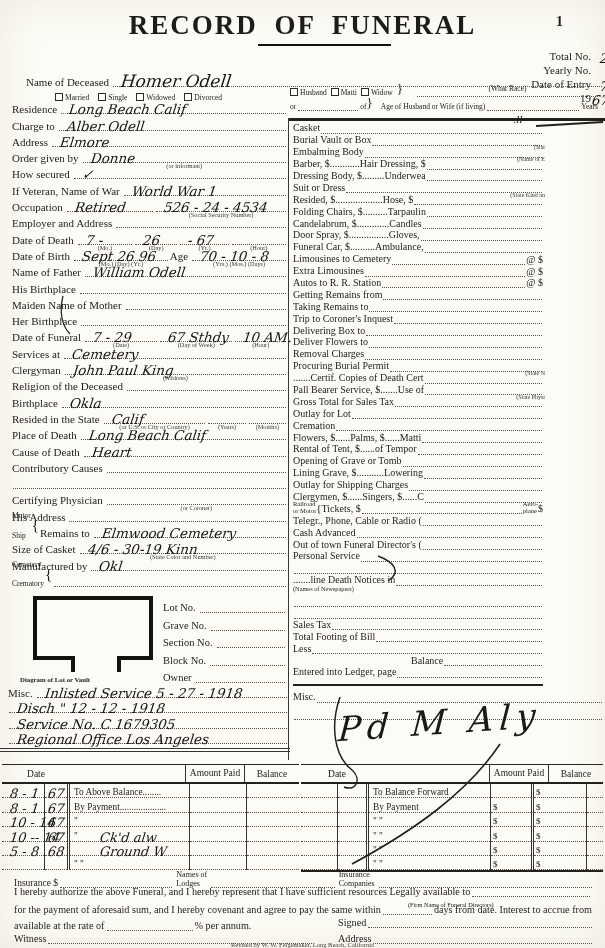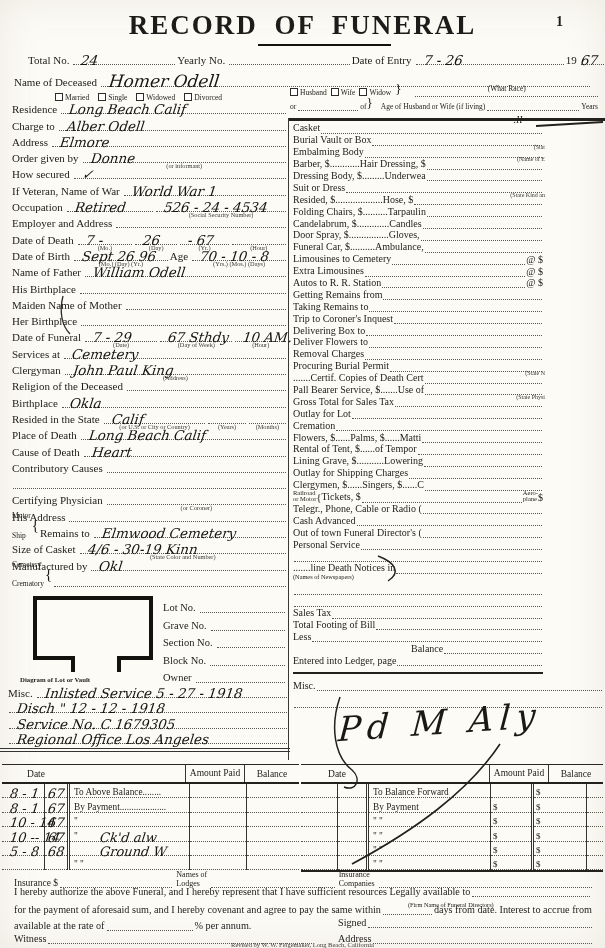--- a/index.html
+++ b/index.html
@@ -16,22 +16,22 @@
   .sub{position:absolute;top:13px;left:0;width:100%;font-size:6.3px;color:#3c3a34;white-space:nowrap;text-align:center;line-height:7px;}
   .hw{position:absolute;left:8px;bottom:-4px;font-family:"DejaVu Serif",serif;font-style:italic;
       transform:skewX(-7deg);display:inline-block;font-size:13.5px;white-space:nowrap;color:#171512;}
   .brk{display:flex;align-items:center;font-size:7.5px;line-height:7.5px;padding-right:1px;}
   .brk .bls{display:flex;flex-direction:column;gap:12px;}
   .brk .brace{font-size:15px;font-weight:normal;margin-left:1px;}
   .cb{display:inline-block;width:6px;height:6px;border:1px solid #2e2c28;margin-right:2px;vertical-align:-1px;background:#fff;}
   .cbl{font-size:7.5px;margin-right:9px;white-space:nowrap;}
   .tinytxt{font-size:7.5px;white-space:nowrap;}
   
-  #row-entry{position:absolute;left:28px;top:50px;width:578px;}
-  #row-name{position:absolute;left:14px;top:68px;width:578px;height:20px;}
+  #row-entry{position:absolute;left:16px;top:50px;width:578px;flex-direction:column;}
+  #row-name{position:absolute;left:26px;top:68px;width:578px;height:20px;}
   #row-name .hw{font-size:17px;bottom:-5px;}
   #row-marital{position:absolute;left:55px;top:86px;width:235px;height:12px;}
   #spouse-block{position:absolute;left:290px;top:84px;width:308px;font-size:7.5px;}
   #spouse-r1{display:flex;align-items:flex-end;height:13px;}
   #race-cell{flex:1;position:relative;margin-left:14px;border-bottom:dotted 1px #5a564e;height:12px;text-align:center;}
   #spouse-r2{display:flex;align-items:flex-end;height:14px;}
   
   #left-rows{position:absolute;left:12px;top:99px;width:276px;}
   
   #diagram{position:absolute;left:33px;top:596px;width:120px;height:64px;}
@@ -119,21 +119,21 @@
     <span class="lab">Name of Deceased</span>
     <div class="fill" style="flex:1">
       <span class="hw">Homer  Odell</span>
     </div>
   </div>
 
   <div id="row-marital"><span class="cb"></span><span class="cbl">Married</span><span class="cb"></span><span class="cbl">Single</span><span class="cb"></span><span class="cbl">Widowed</span><span class="cb"></span><span class="cbl">Divorced</span></div>
 
   <div id="spouse-block">
     <div id="spouse-r1">
-      <span id="spouse-boxes"><span class="cb"></span><span class="cbl" style="margin-right: 4px;">Husband</span><span class="cb"></span><span class="cbl" style="margin-right: 4px;">Wife</span><span class="cb"></span><span class="cbl" style="margin-right: 4px;">Widow</span></span>
+      <span id="spouse-boxes"><span class="cb"></span><span class="cbl" style="margin-right: 4px;">Husband</span><span class="cb"></span><span class="cbl" style="margin-right: 4px;">Matti</span><span class="cb"></span><span class="cbl" style="margin-right: 4px;">Widow</span></span>
       <span class="brace" style="font-size:13px">}</span>
       <div id="race-cell">
         <span class="tinytxt">(What Race)</span>
       </div>
     </div>
     <div id="spouse-r2">
       <span class="tinytxt">or</span>
       <div class="dotfill" style="max-width:60px"></div>
       <span class="tinytxt">of</span>
       <span style="font-size:13px">}</span>
@@ -534,20 +534,24 @@
         <div class="fee-row">
           <span class="ft">Cremation</span>
           <div class="fl"></div>
         </div>
         <div class="fee-row">
           <span class="ft">Flowers, $......Palms, $......Matti</span>
           <div class="fl"></div>
         </div>
         <div class="fee-row">
           <span class="ft">Rental of Tent, $......of Tempor</span>
+          <div class="fl"></div>
+        </div>
+        <div class="fee-row">
+          <span class="ft">Opening of Grave or Tomb</span>
           <div class="fl"></div>
         </div>
         <div class="fee-row">
           <span class="ft">Lining Grave, $...........Lowering</span>
           <div class="fl"></div>
         </div>
         <div class="fee-row">
           <span class="ft">Outlay for Shipping Charges</span>
           <div class="fl"></div>
         </div>

